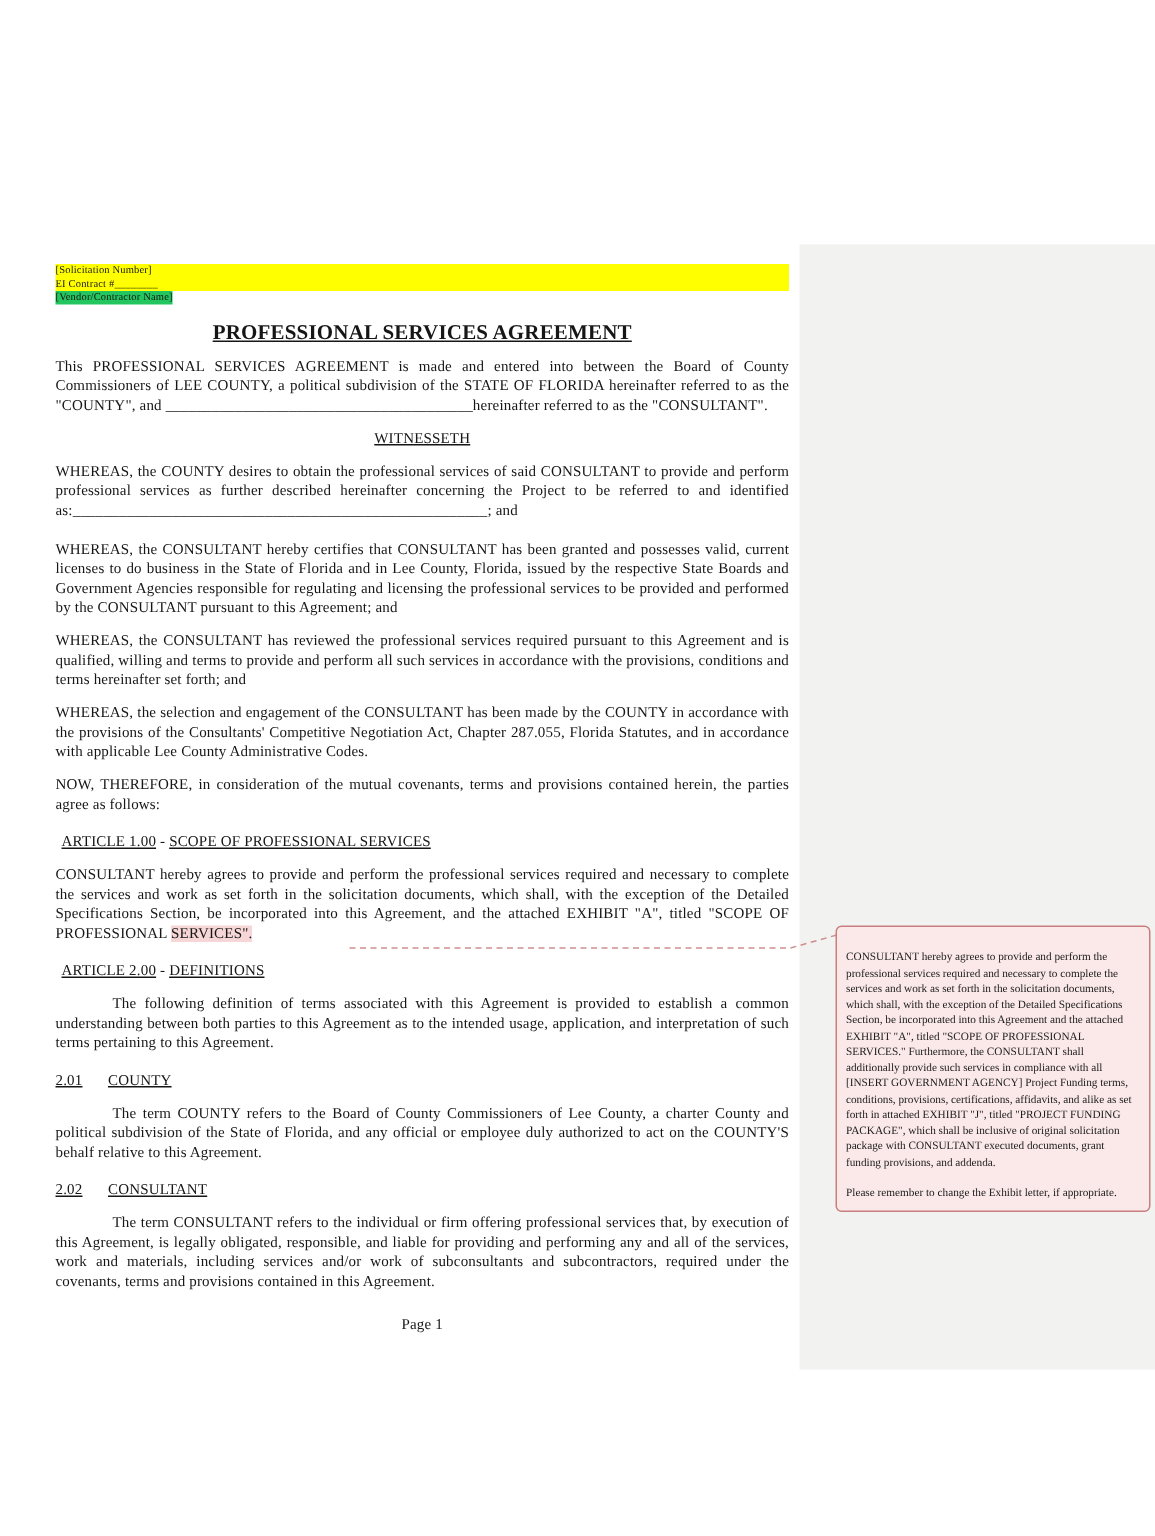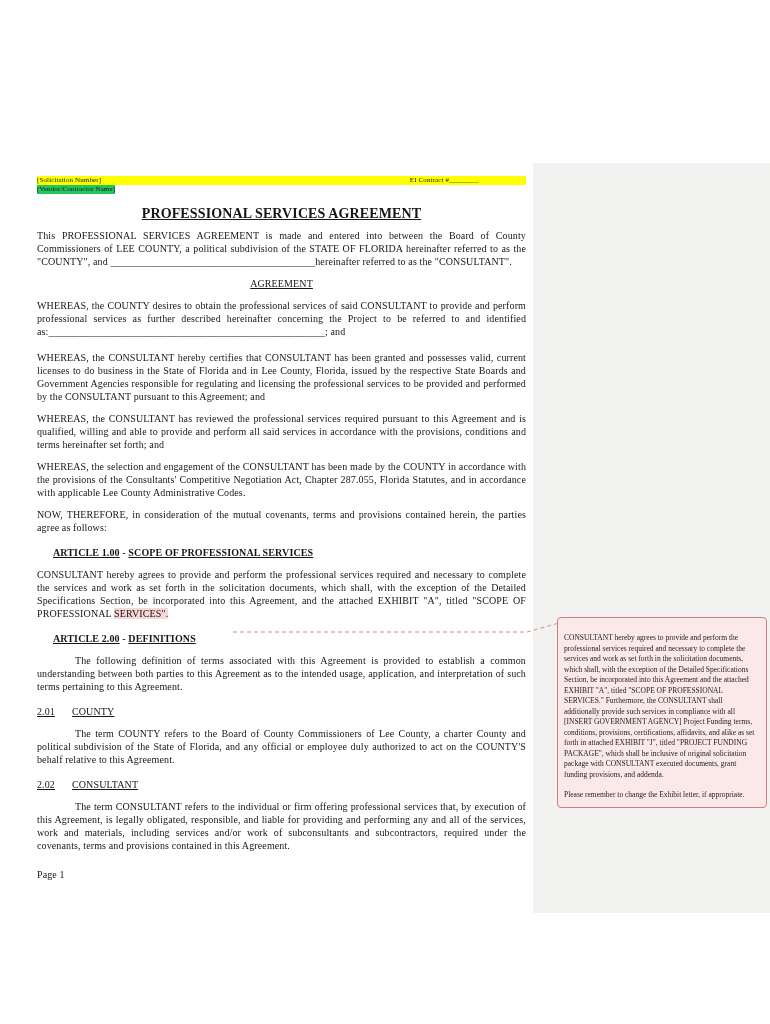--- a/index.html
+++ b/index.html
@@ -12,34 +12,34 @@
   .markup-margin{
     position:absolute;left:533px;top:163px;width:237px;height:750px;
     background:#f2f2f0;
   }
   
   .doc{
     position:absolute;left:37px;top:176px;width:489px;
     font-size:10px;line-height:13px;letter-spacing:0.12px;
   }
   .hdr-line{font-size:7px;line-height:9px;display:flex;justify-content:space-between;}
-  .hl-full{background:#ffff00;}
+  .hl-full{background:#ffff00;flex-direction:column;}
   .hl-inline{background:#22c55e;}
   .hdr-right{padding-right:48px;}
   .title{margin:13px 0 0 0;text-align:center;font-size:14px;line-height:13px;font-weight:bold;}
   .u{text-decoration:underline;}
   .b{font-weight:bold;}
   .center{margin:9px 0 0 0;text-align:center;}
   .p{margin:9px 0 0 0;text-align:justify;}
   .indent{text-indent:38px;}
-  .art{margin:12px 0 0 16px;font-weight:bold;}
+  .art{margin:12px 0 0 4px;font-weight:normal;}
   .sec{margin:12px 0 0 0;}
   .sectab{display:inline-block;width:17px;}
   .anchor-hl{background:#f6d6d6;}
-  .footer{margin:16px 0 0 0;text-align:left;}
+  .footer{margin:16px 0 0 0;text-align:center;}
   
   .connector{position:absolute;left:231px;top:616px;pointer-events:none;}
   
   .comment-box{
     position:absolute;left:557px;top:617px;width:196px;
     background:#fbe9e9;border:1px solid #c97f7f;border-radius:4px;
     padding:5px 6px 6px 6px;
     font-size:7.5px;line-height:10.5px;color:#1c1c1c;
     text-align:left;
   }
@@ -61,25 +61,25 @@
     </div>
     <div class="hdr-line">
       <span class="hl-inline">[Vendor/Contractor Name]</span>
     </div>
   </div>
 
   <h1 class="title"><span class="u">PROFESSIONAL SERVICES AGREEMENT</span></h1>
 
   <p class="p">This PROFESSIONAL SERVICES AGREEMENT is made and entered into between the Board of County Commissioners of LEE COUNTY, a political subdivision of the STATE OF FLORIDA hereinafter referred to as the "COUNTY", and ________________________________________hereinafter referred to as the "CONSULTANT".</p>
 
-  <div class="center"><span class="u">AGREEMENT</span></div>
+  <div class="center"><span class="u">WITNESSETH</span></div>
 
   <p class="p">WHEREAS, the COUNTY desires to obtain the professional services of said CONSULTANT to provide and perform professional services as further described hereinafter concerning the Project to be referred to and identified as:______________________________________________________; and</p>
   <p class="p" style="margin-top:13px">WHEREAS, the CONSULTANT hereby certifies that CONSULTANT has been granted and possesses valid, current licenses to do business in the State of Florida and in Lee County, Florida, issued by the respective State Boards and Government Agencies responsible for regulating and licensing the professional services to be provided and performed by the CONSULTANT pursuant to this Agreement; and</p>
-  <p class="p">WHEREAS, the CONSULTANT has reviewed the professional services required pursuant to this Agreement and is qualified, willing and able to provide and perform all said services in accordance with the provisions, conditions and terms hereinafter set forth; and</p>
+  <p class="p">WHEREAS, the CONSULTANT has reviewed the professional services required pursuant to this Agreement and is qualified, willing and terms to provide and perform all such services in accordance with the provisions, conditions and terms hereinafter set forth; and</p>
   <p class="p">WHEREAS, the selection and engagement of the CONSULTANT has been made by the COUNTY in accordance with the provisions of the Consultants' Competitive Negotiation Act, Chapter 287.055, Florida Statutes, and in accordance with applicable Lee County Administrative Codes.</p>
 
   <p class="p">NOW, THEREFORE, in consideration of the mutual covenants, terms and provisions contained herein, the parties agree as follows:</p>
 
   <div class="art">
     <span class="u">ARTICLE 1.00</span><span> - </span><span class="u">SCOPE OF PROFESSIONAL SERVICES</span>
   </div>
   <p class="p">
     <span>CONSULTANT hereby agrees to provide and perform the professional services required and necessary to complete the services and work as set forth in the solicitation documents, which shall, with the exception of the Detailed Specifications Section, be incorporated into this Agreement, and the attached EXHIBIT "A", titled "SCOPE OF PROFESSIONAL </span><span class="anchor-hl">SERVICES".</span>
   </p>

